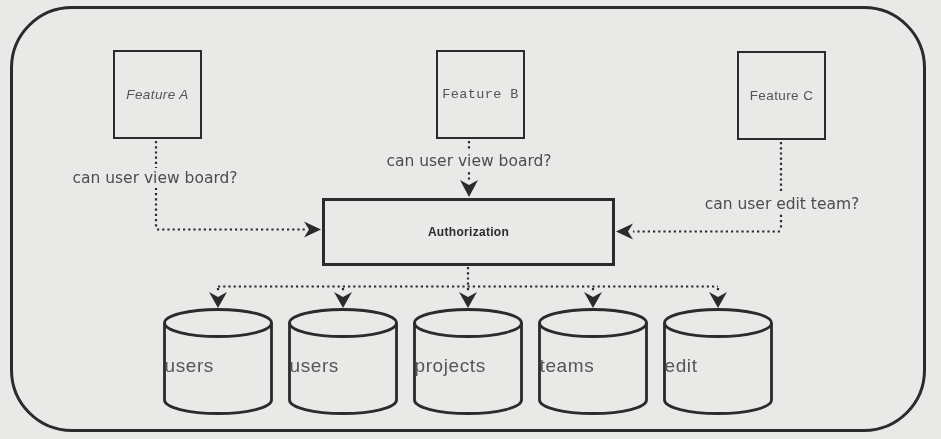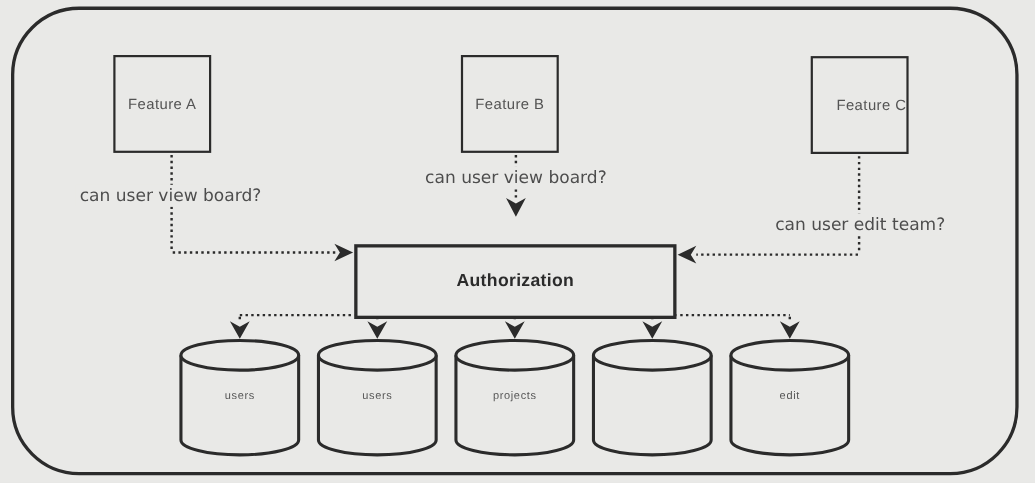--- a/index.html
+++ b/index.html
@@ -40,41 +40,39 @@
     width: 89px; height: 89px;
     font-size: 13.5px;
     color: #545454;
     letter-spacing: 0.4px;
   }
   .auth-box {
     left: 322px; top: 198px;
     width: 293px; height: 68px;
     border-width: 3px;
     font-weight: bold;
-    font-size: 16px;
+    font-size: 12px;
     color: #2b2b2b;
     letter-spacing: 0.3px;
-    margin-top: 24px;
   }
   .question {
     position: absolute;
     font-family: "DejaVu Sans", sans-serif;
     font-size: 15.5px;
     color: #4d4d4d;
     background: #e9e9e7;
     text-align: left;
     white-space: nowrap;
     padding: 1px 4px;
     transform: translateX(-50%);
   }
   .db-label {
     position: absolute;
     width: 107px;
-    text-align: center;
-    font-size: 10px;
+    font-size: 19px;
     color: #565656;
     letter-spacing: 0.6px;
     transform: translateX(-50%);
   }
 </style>
 </head>
 <body>
 
 <div class="stage">
 
@@ -128,36 +126,37 @@
         <path d="M539.5,323 V400 A53.5 13.5 0 0 0 646.5,400 V323"></path>
         <ellipse cx="593" cy="323" rx="53.5" ry="13.5"></ellipse>
       </g>
       <g>
         <path d="M664.5,323 V400 A53.5 13.5 0 0 0 771.5,400 V323"></path>
         <ellipse cx="718" cy="323" rx="53.5" ry="13.5"></ellipse>
       </g>
     </g>
   </svg>
 
-  <div class="node feature-box" style="left:103px; top:50px;">
+  <div class="node feature-box" style="left:113px; top:50px;font-style:italic;">
     <span>Feature A</span>
   </div>
-  <div class="node feature-box" style="left:419px; top:50px;">
+  <div class="node feature-box" style="left:436px; top:50px;font-family:Liberation Mono, monospace;">
     <span>Feature B</span>
   </div>
-  <div class="node feature-box" style="left:737px; top:51px;justify-content:flex-end;">
+  <div class="node feature-box" style="left:737px; top:51px;">
     <span>Feature C</span>
   </div>
 
   <div class="node auth-box">
     <span>Authorization</span>
   </div>
 
   <div class="question" style="left:155px; top:168px;">can user view board?</div>
   <div class="question" style="left:469px; top:151px;">can user view board?</div>
   <div class="question" style="left:782px; top:170px;margin-top:24px;">can user edit team?</div>
 
   <div class="db-label" style="left:218px; top:355px;">users</div>
   <div class="db-label" style="left:343px; top:355px;">users</div>
   <div class="db-label" style="left:468px; top:355px;">projects</div>
+  <div class="db-label" style="left:593px; top:355px;">teams</div>
   <div class="db-label" style="left:718px; top:355px;">edit</div>
 
 </div>
 
 </body></html>

